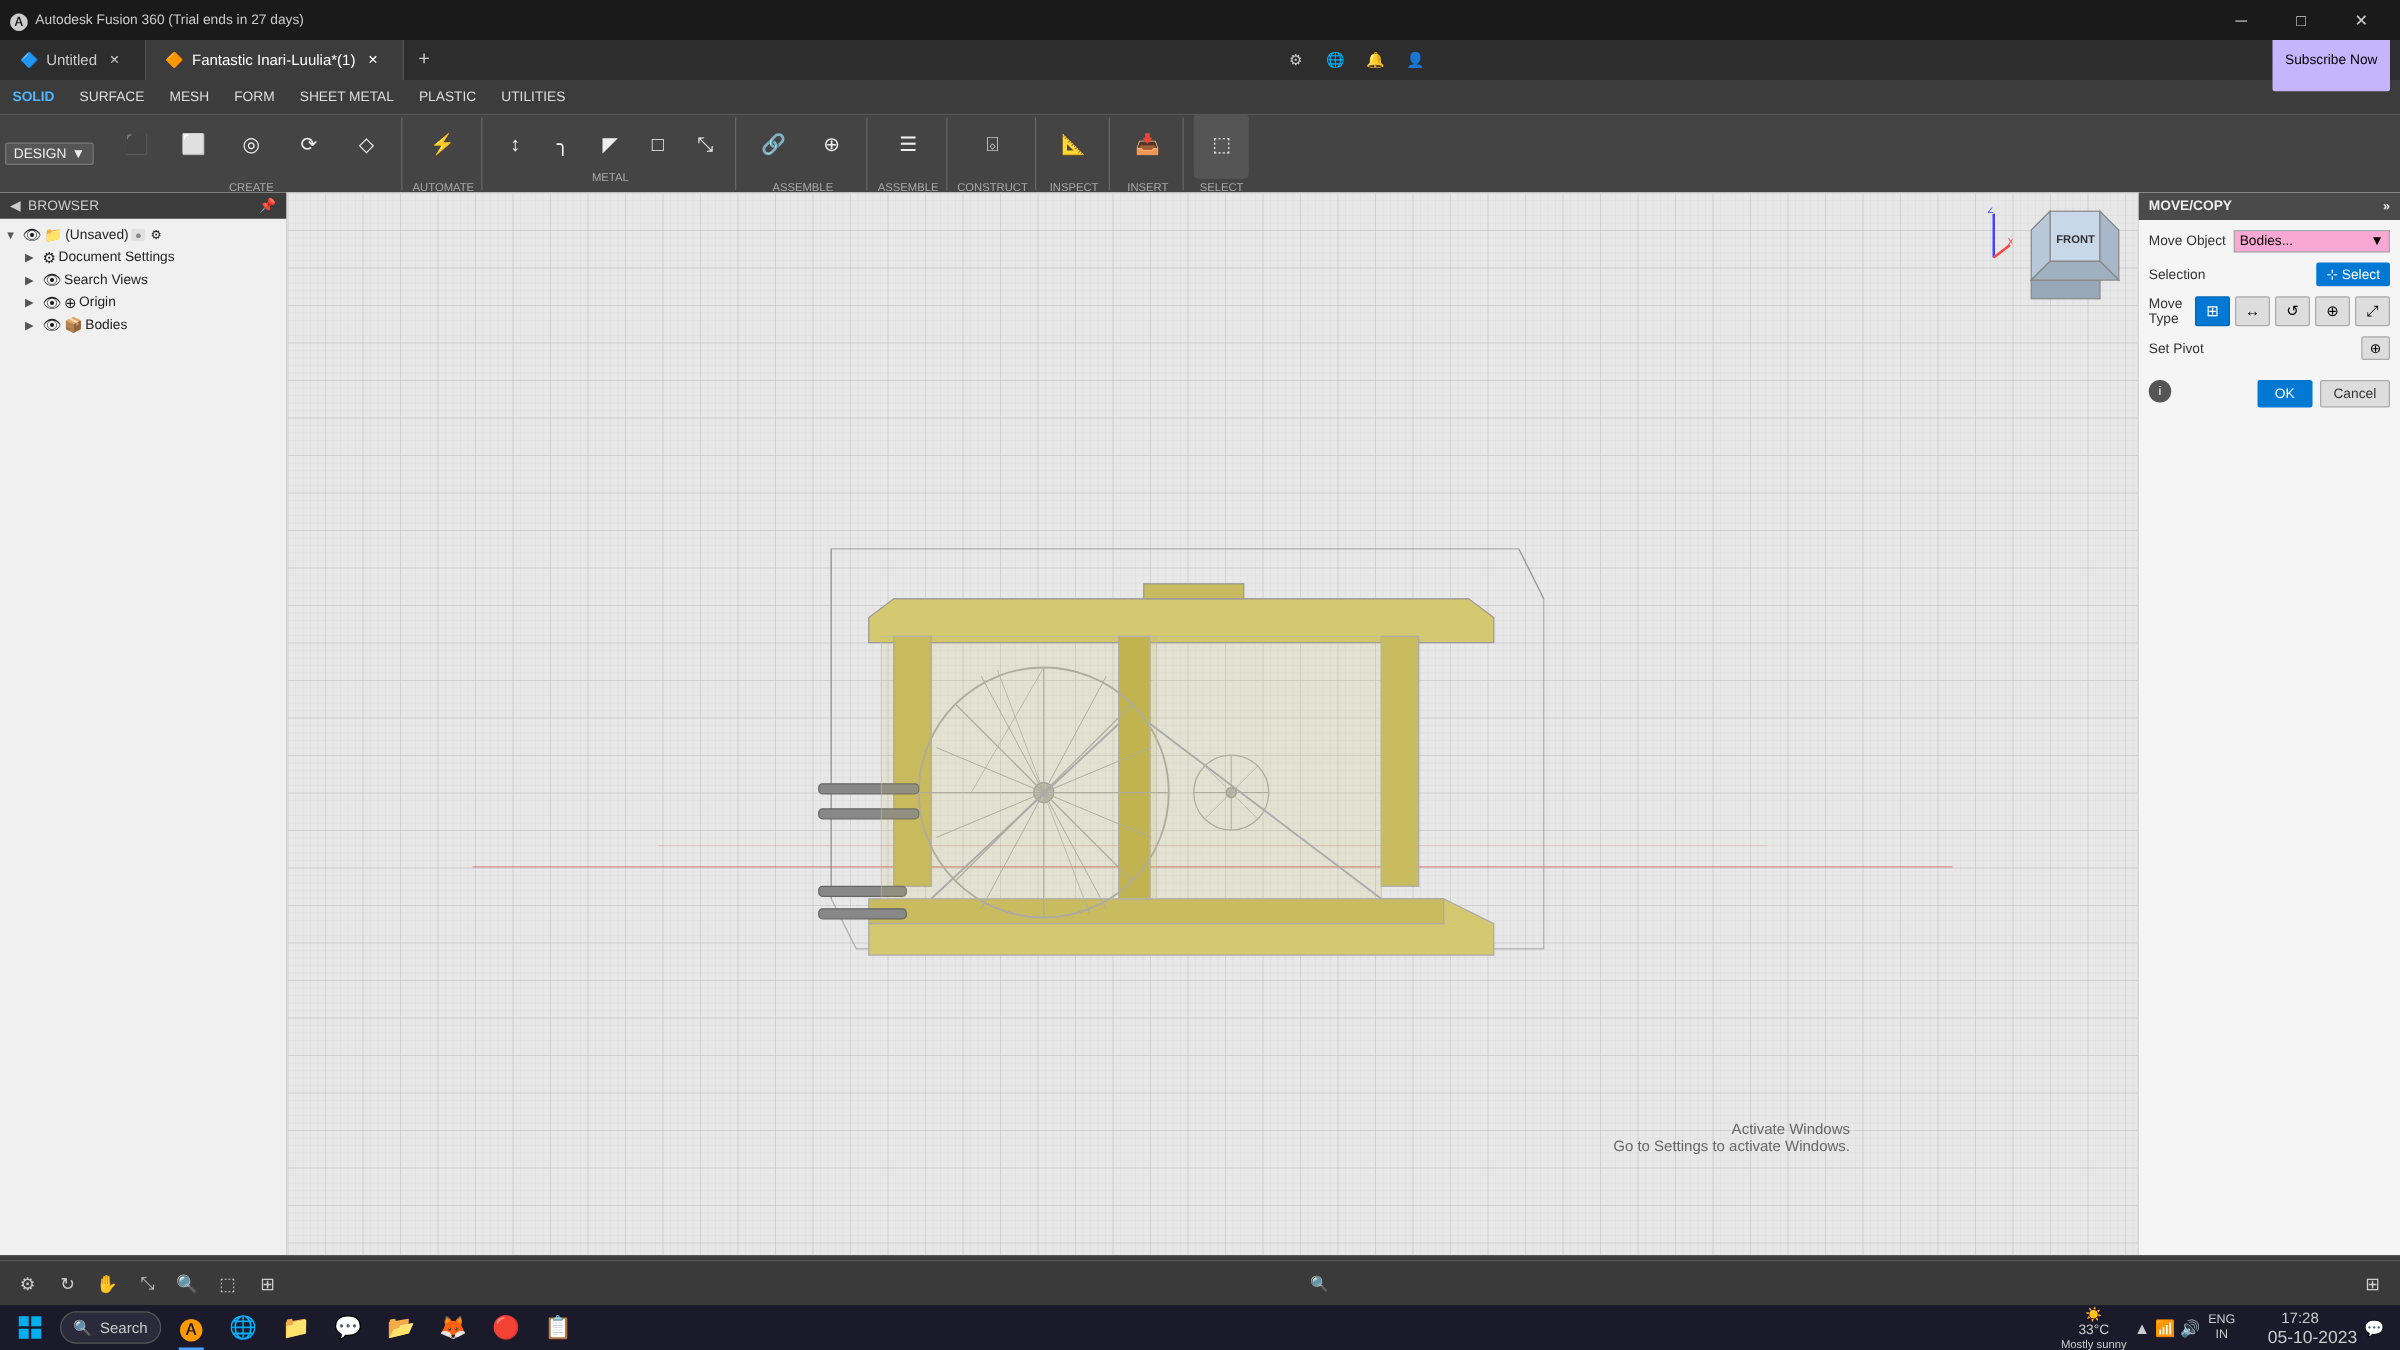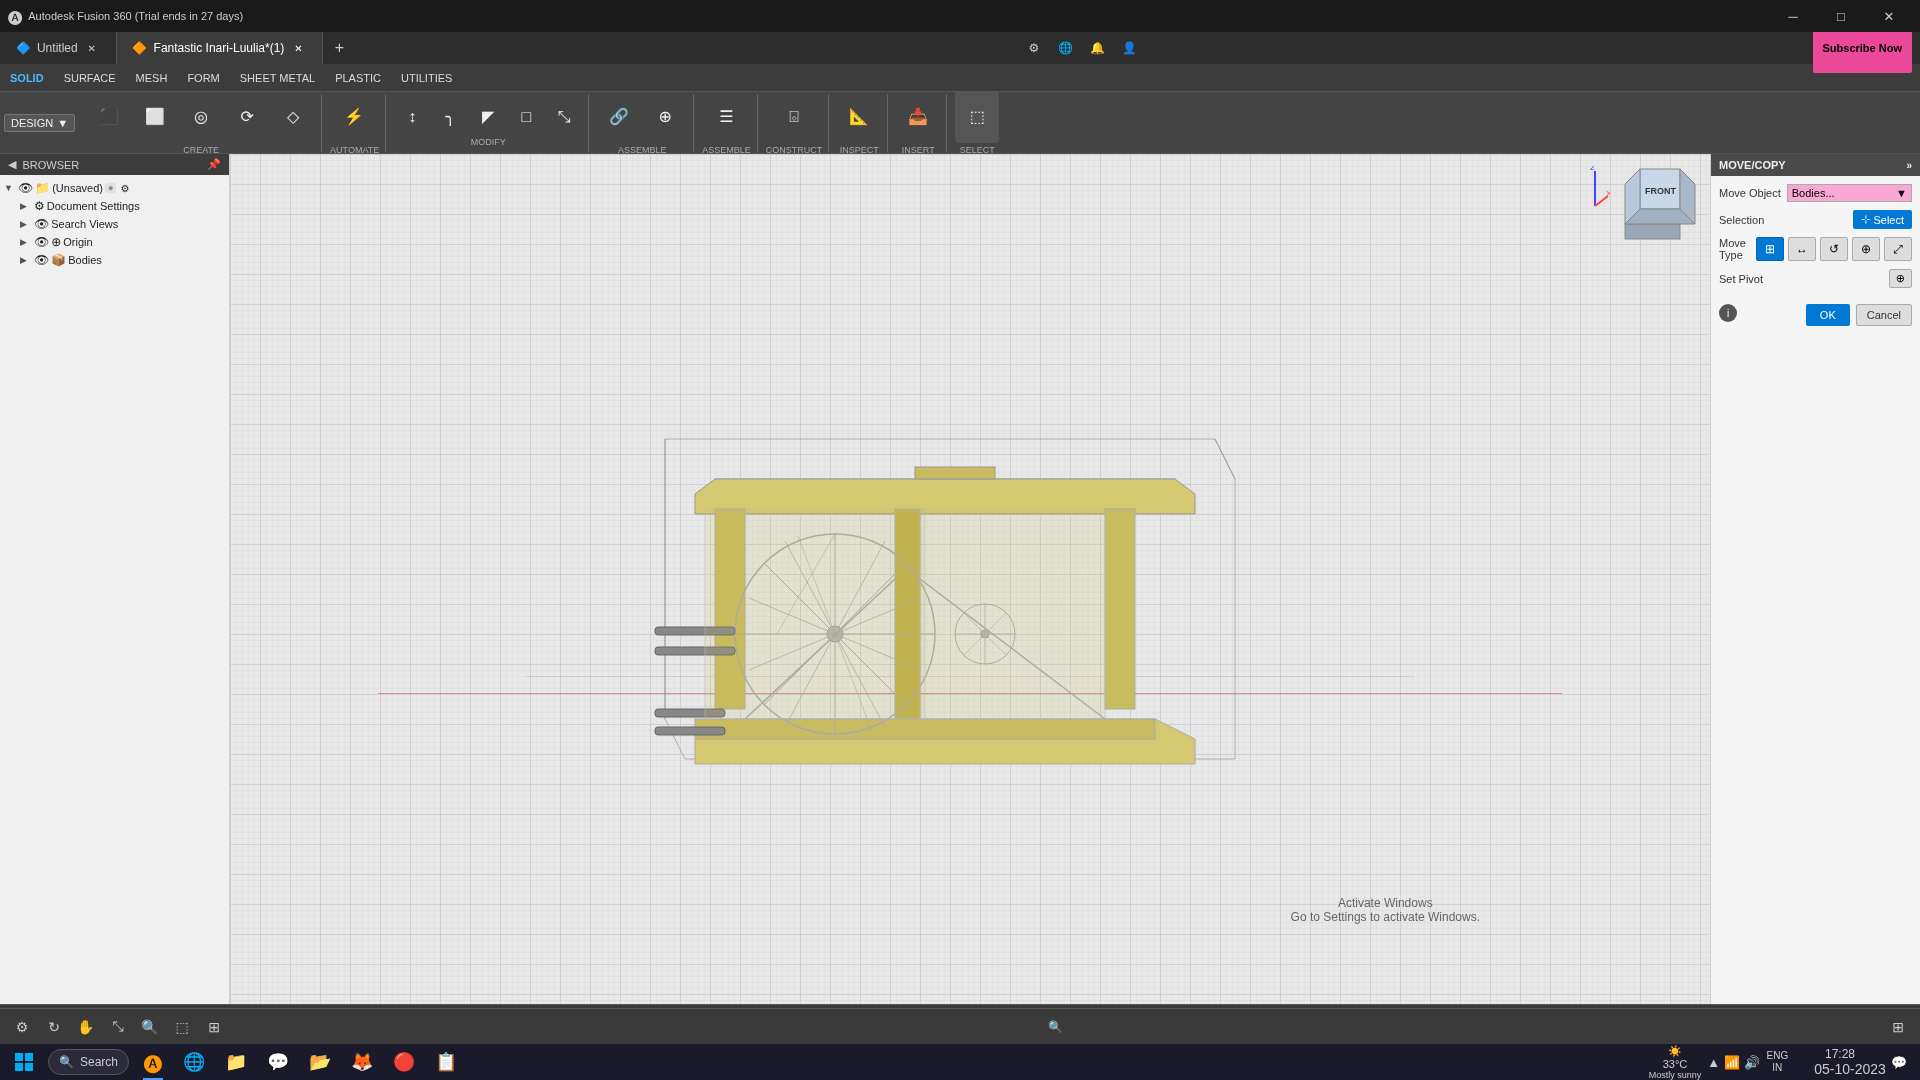--- a/index.html
+++ b/index.html
@@ -39,23 +39,23 @@
       font-size: 12px;
       color: #ccc;
       border-right: 1px solid #555;
     }
     .tab.active { background: #3c3c3c; color: #fff; }
     .tab .tab-close { width: 16px; height: 16px; display: flex; align-items: center; justify-content: center; border-radius: 2px; font-size: 10px; }
     .tab-add { width: 32px; height: 32px; display: flex; align-items: center; justify-content: center; cursor: pointer; color: #ccc; font-size: 16px; }
     .subscribe-btn {
       margin-left: auto;
       margin-right: 8px;
-      background: #ec4899;
+      background: #c4b5fd;
       color: #000;
-      font-weight: bold;
+      font-weight: normal;
       font-size: 11px;
       padding: 19px 10px;
       border: none;
       cursor: pointer;
       border-radius: 2px;
     }
     .tab-icons { display: flex; gap: 4px; align-items: center; margin-right: 4px; }
     .tab-icon-btn { width: 28px; height: 28px; display: flex; align-items: center; justify-content: center; cursor: pointer; color: #ccc; border-radius: 2px; }
 
     
@@ -339,21 +339,21 @@
     .btn-cancel { background: #ddd; color: #333; border: 1px solid #aaa; padding: 4px 10px; font-size: 11px; cursor: pointer; border-radius: 2px; }
     .panel-expand { cursor: pointer; color: #eee; font-size: 10px; }
 
     
     .activate-notice {
       position: absolute;
       bottom: 100px;
       right: 230px;
       color: #666;
       font-size: 12px;
-      text-align: center;
+      text-align: right;
     }
 
     
     #statusbar {
       height: 20px;
       background: #3a3a3a;
       display: flex;
       align-items: center;
       padding: 0 8px;
       gap: 16px;
@@ -462,21 +462,21 @@
       <div class="tool-btn">
           <span class="icon">◤</span>
         </div>
       <div class="tool-btn">
           <span class="icon">□</span>
         </div>
       <div class="tool-btn">
           <span class="icon">⤡</span>
         </div>
     </div>
-    <div class="section-label">MODIFY</div>
+    <div class="section-label">METAL</div>
   </div>
 
   <div class="toolbar-section">
     <div class="toolbar-row">
       <div class="tool-btn large">
           <span class="icon">🔗</span>
         </div>
       <div class="tool-btn large">
           <span class="icon">⊕</span>
         </div>

